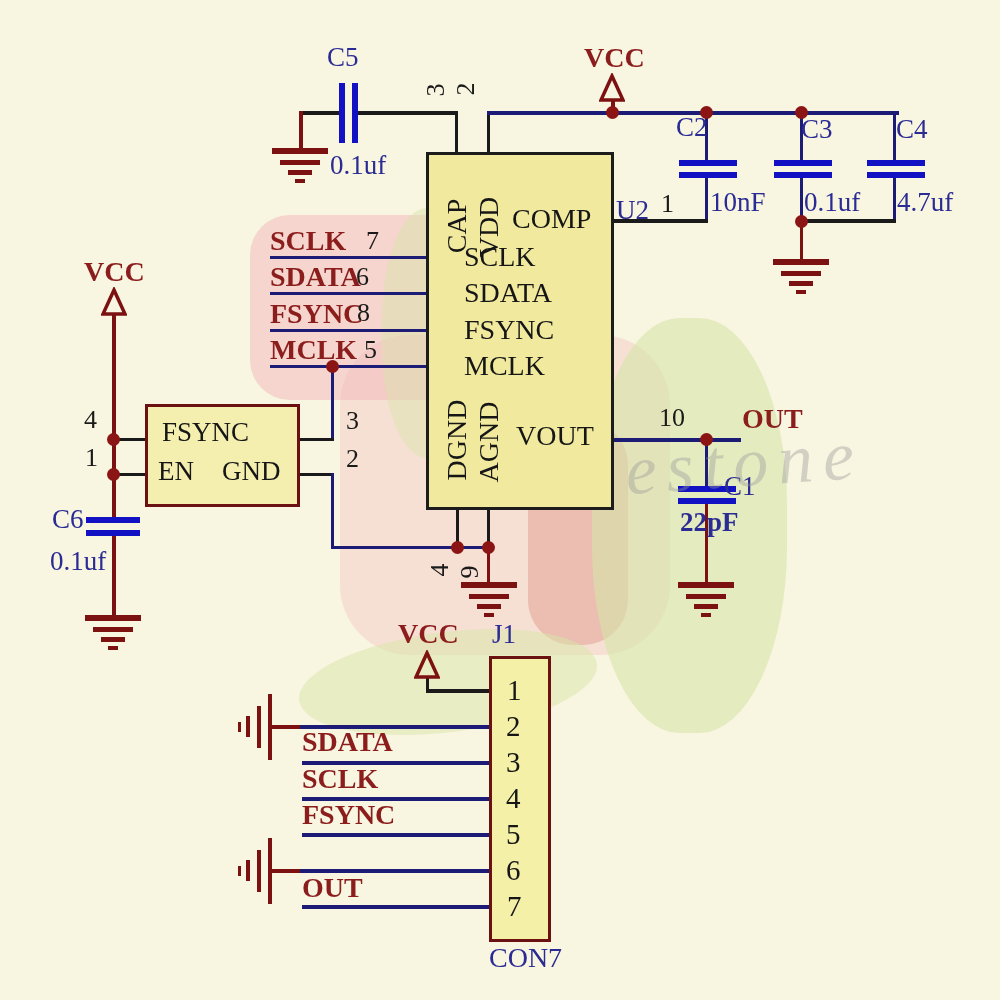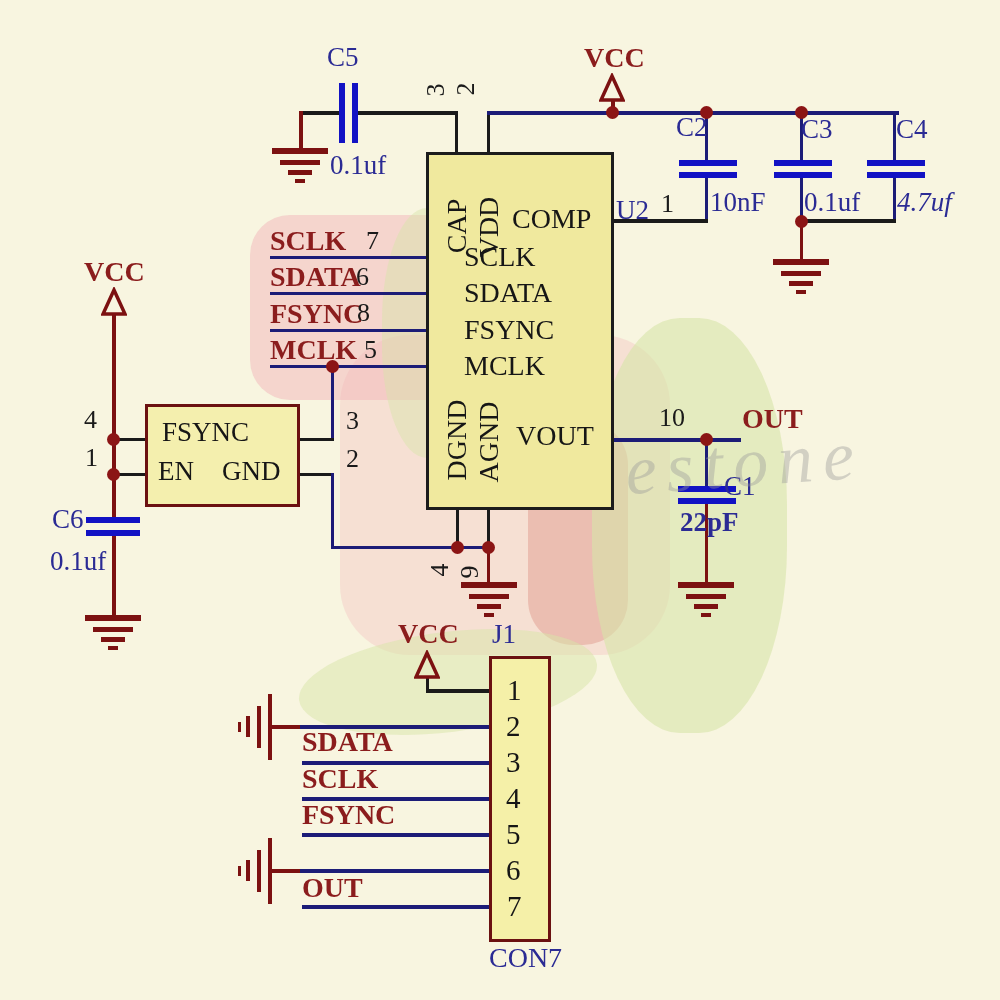--- a/index.html
+++ b/index.html
@@ -176,21 +176,21 @@
 
   <div class="txt ref" style="left:327px;top:44px;">C5</div>
   <div class="txt ref" style="left:330px;top:152px;">0.1uf</div>
   <div class="txt pin rot" style="left:436px;top:90px;">3</div>
   <div class="txt pin rot" style="left:466px;top:89px;">2</div>
   <div class="txt ref" style="left:676px;top:114px;">C2</div>
   <div class="txt ref" style="left:801px;top:116px;">C3</div>
   <div class="txt ref" style="left:896px;top:116px;">C4</div>
   <div class="txt ref" style="left:710px;top:189px;">10nF</div>
   <div class="txt ref" style="left:804px;top:189px;">0.1uf</div>
-  <div class="txt ref" style="left:897px;top:189px;font-style:italic;">4.7uf</div>
+  <div class="txt ref" style="left:897px;top:189px;">4.7uf</div>
   <div class="txt ref" style="left:616px;top:153px;margin-top:44px;">U2</div>
   <div class="txt pin" style="left:661px;top:191px;">1</div>
 
   <div class="txt icname rot" style="left:457px;top:226px;">CAP</div>
   <div class="txt icname rot" style="left:489px;top:227px;">VDD</div>
   <div class="txt icname" style="left:512px;top:205px;">COMP</div>
   <div class="txt icname" style="left:464px;top:243px;">SCLK</div>
   <div class="txt icname" style="left:464px;top:279px;">SDATA</div>
   <div class="txt icname" style="left:464px;top:316px;">FSYNC</div>
   <div class="txt icname" style="left:464px;top:352px;">MCLK</div>

